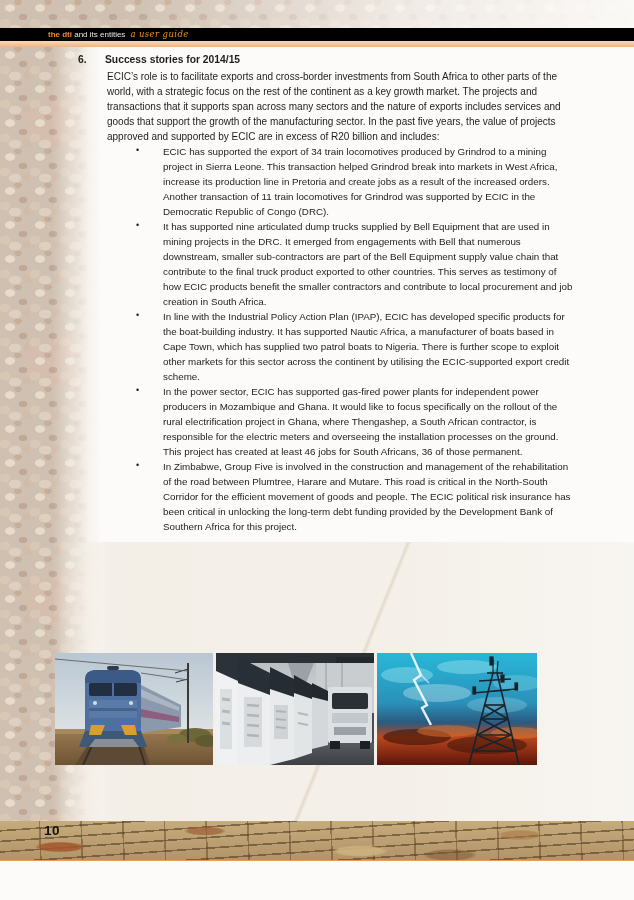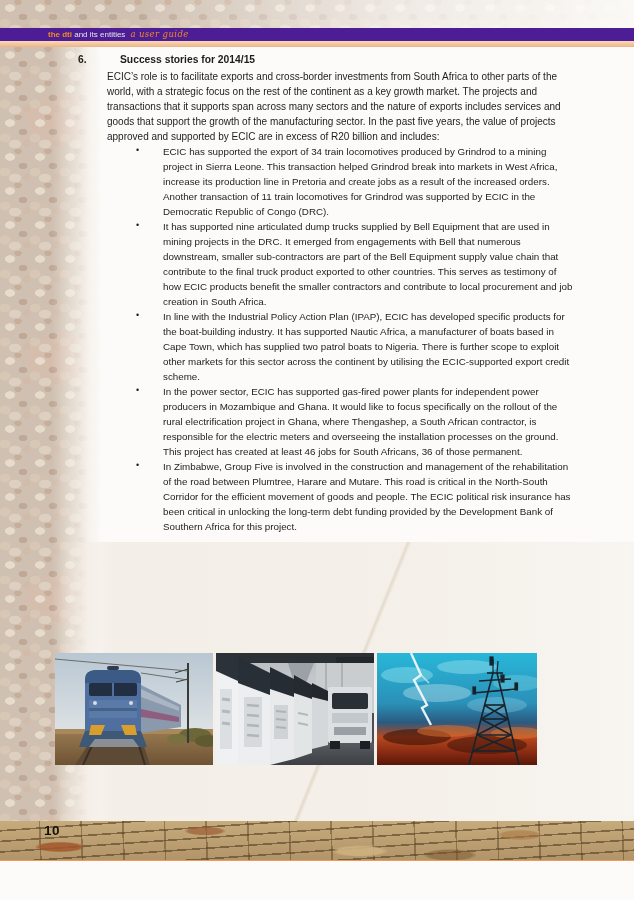--- a/index.html
+++ b/index.html
@@ -23,39 +23,39 @@
     background-size:30px 34px,30px 34px,30px 34px,30px 34px,30px 34px,30px 34px,160px 240px;
   }
   .top-texture{position:absolute;left:0;top:0;width:634px;height:28px;}
   .top-texture .fade{position:absolute;inset:0;
     background:linear-gradient(90deg,rgba(252,250,248,0) 20%,rgba(252,250,248,.72) 62%,rgba(253,252,250,.95) 100%);}
   .pebble-col{position:absolute;left:0;top:47px;width:100px;height:804px;}
   .pebble-col .fade{position:absolute;inset:0;
     background:linear-gradient(90deg,rgba(252,251,249,0) 52%,rgba(250,247,242,.9) 88%,#fbf9f6 100%);}
   
   .header-bar{
-    position:absolute;left:0;top:28px;width:634px;height:13px;background:#4c1d95;
+    position:absolute;left:0;top:28px;width:634px;height:13px;background:#000000;
     line-height:13px;font-size:8px;padding-left:48px;box-sizing:border-box;white-space:nowrap;
   }
   .brand-bold{color:#ee8a20;font-weight:bold;}
   .brand-rest{color:#e9e5e1;}
   .brand-script{color:#ee8a20;font-style:italic;margin-left:5px;
     font-family:"DejaVu Serif","Liberation Serif",serif;letter-spacing:.4px;font-size:8.5px;}
   .accent-line{position:absolute;left:0;top:41px;width:634px;height:6px;
     background:linear-gradient(180deg,#f9d9b8 0%,#f0c096 70%,#e9b68a 100%);}
   
   .lower-tint{position:absolute;left:58px;top:542px;width:576px;height:309px;
     background:
       linear-gradient(112deg,rgba(0,0,0,0) 49.6%,rgba(193,174,146,.32) 50%,rgba(0,0,0,0) 50.5%),
       linear-gradient(90deg,rgba(242,236,227,0) 0,rgba(241,235,226,.8) 10%,rgba(243,238,230,.85) 60%,rgba(246,243,238,.7) 100%);}
   
   .content{position:absolute;left:0;top:47px;width:634px;z-index:2;color:#1e1d1b;}
   .heading-row{position:relative;height:15px;margin-top:7px;font-size:10.3px;font-weight:bold;}
   .heading-num{position:absolute;left:78px;top:0;}
-  .heading-title{position:absolute;left:120px;top:0;}
+  .heading-title{position:absolute;left:105px;top:0;}
   .intro{margin:0 0 0 107px;width:470px;font-size:10px;line-height:15px;}
   .bullets{margin:0;}
   .bullet{position:relative;margin-left:163px;width:411px;font-size:9.8px;line-height:15px;}
   .bullet .marker{position:absolute;left:-27px;top:-1px;font-size:9px;}
   
   .photo-row{position:absolute;left:55px;top:653px;display:flex;gap:3px;z-index:3;}
   .photo-row svg{display:block;}
   
   .footer-accent{position:absolute;left:0;top:851px;width:634px;height:10px;
     background:linear-gradient(180deg,#f6b57d 0%,#f0a262 60%,#ea9a58 100%);}

